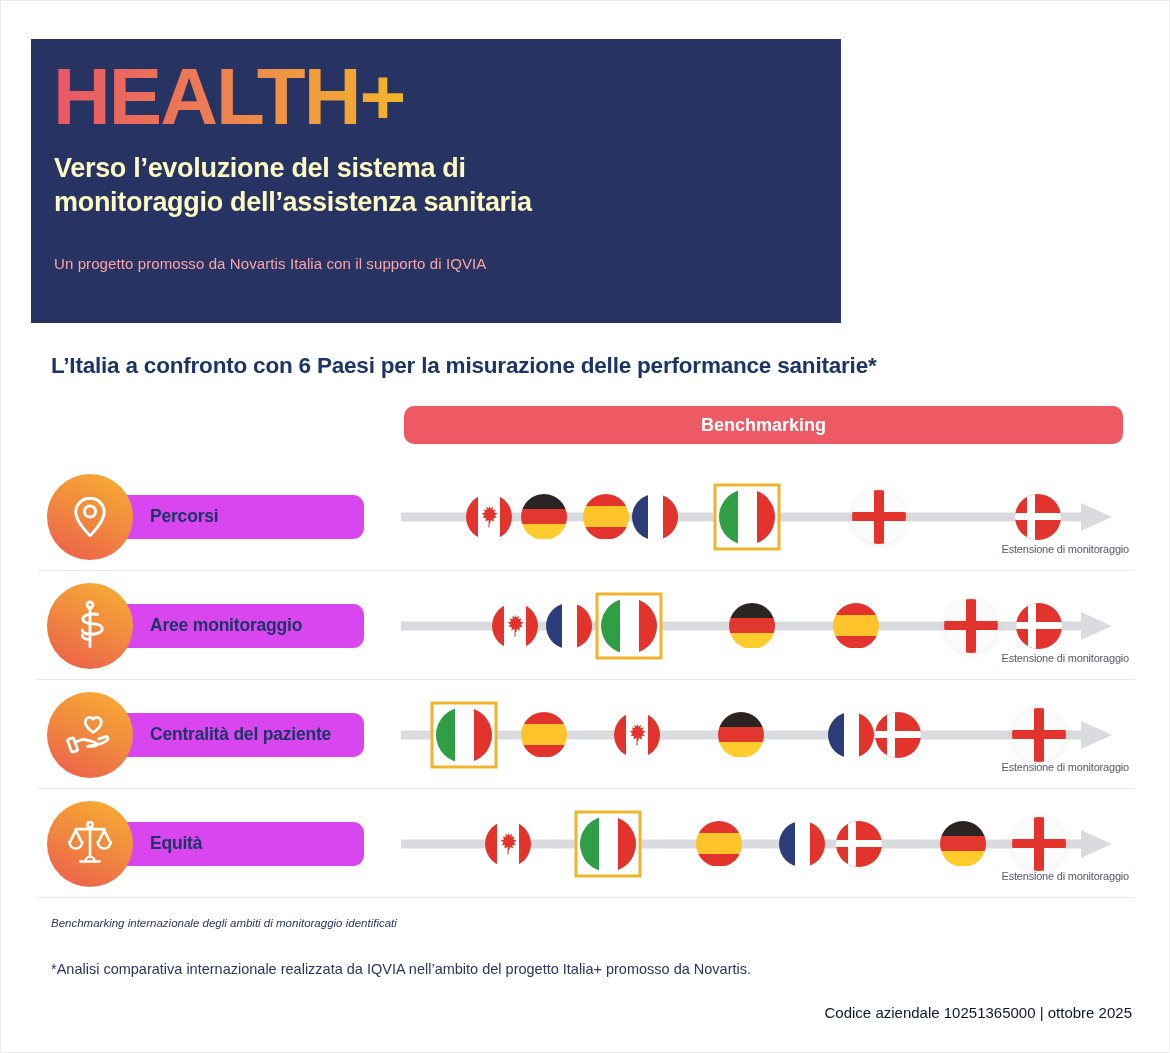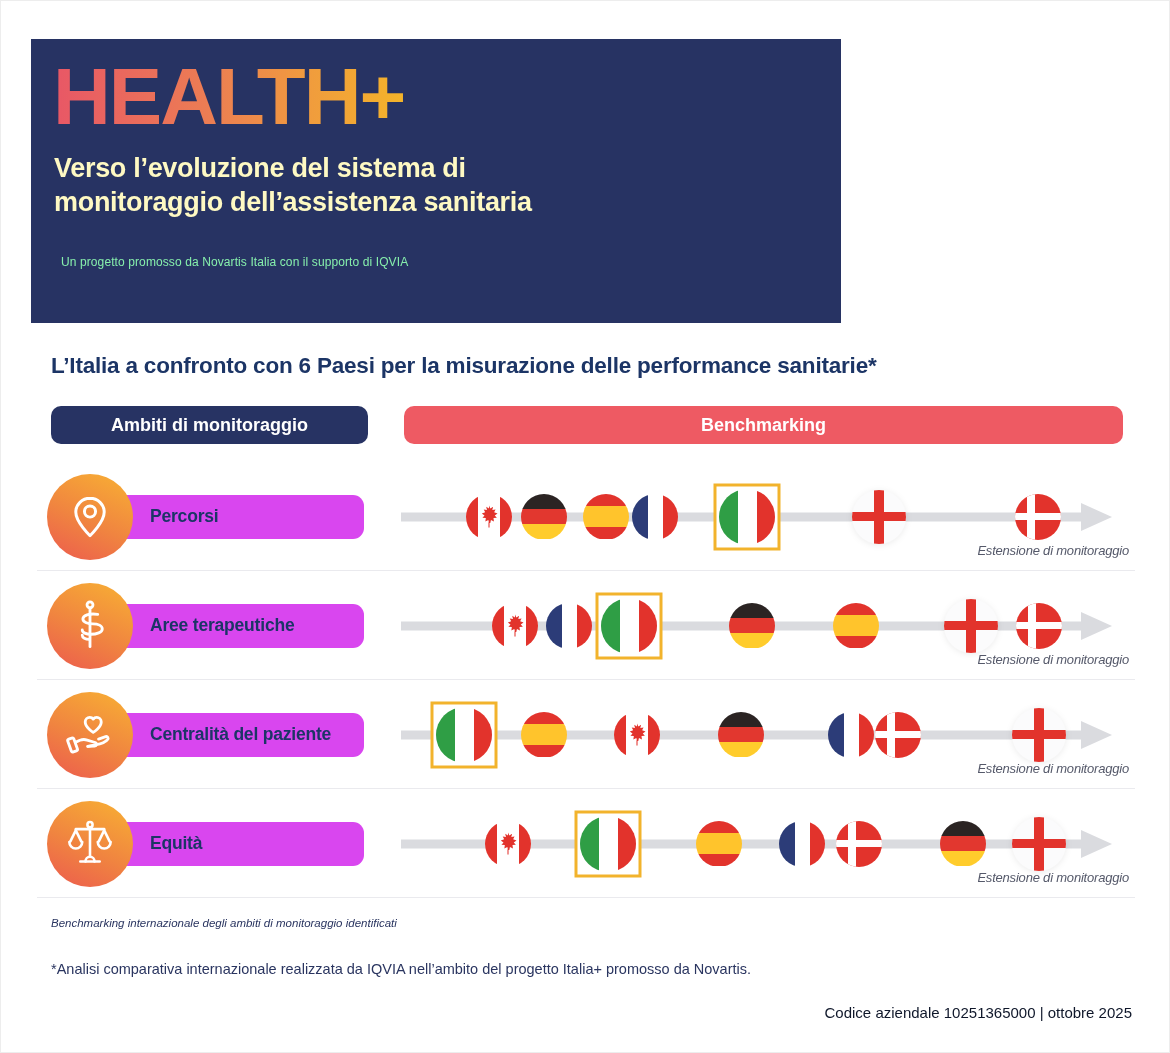--- a/index.html
+++ b/index.html
@@ -5,21 +5,21 @@
   html,body{margin:0;padding:0;background:#ffffff;}
   body{font-family:"Liberation Sans", sans-serif; -webkit-font-smoothing:antialiased;}
   .page{position:relative;width:1170px;height:1053px;background:#ffffff;border:1px solid #ededed;box-sizing:border-box;overflow:hidden;}
 
   
   .header{position:absolute;left:30px;top:38px;width:810px;height:284px;background:#273363;}
   .logo{position:absolute;left:22px;top:18px;font-size:80px;font-weight:bold;letter-spacing:-2px;line-height:1;
         background:linear-gradient(90deg,#E85766 0%,#EC7E53 45%,#F09B3E 72%,#F4B42A 100%);
         -webkit-background-clip:text;background-clip:text;-webkit-text-fill-color:transparent;color:transparent;}
   .header-title{position:absolute;left:23px;top:112px;color:#fef9c3;font-size:27px;font-weight:bold;line-height:1.26;letter-spacing:-0.3px;}
-  .header-tagline{position:absolute;left:30px;top:216px;color:#86efac;font-size:12px;font-weight:400;letter-spacing:0.1px;}
+  .header-tagline{position:absolute;left:23px;top:216px;color:#fca5a5;font-size:15px;font-weight:400;letter-spacing:0.1px;}
 
   
   .section-title{position:absolute;left:50px;top:352px;color:#1C3566;font-size:22.5px;font-weight:bold;letter-spacing:-0.2px;}
   .pill{position:absolute;top:405px;height:38px;border-radius:10px;display:flex;align-items:center;justify-content:center;
         color:#fff;font-size:18px;font-weight:bold;}
   .pill-left{left:50px;width:317px;background:#273363;}
   .pill-right{left:403px;width:719px;background:#EE5A63;}
 
   
   .rows{position:absolute;left:0;top:461px;width:1170px;}
@@ -28,21 +28,21 @@
   .row-icon{position:absolute;left:46px;top:50%;transform:translateY(-50%);width:86px;height:86px;border-radius:50%;
         background:linear-gradient(205deg,#F8B133 0%,#F08440 55%,#EC5B4E 100%);z-index:3;
         display:flex;align-items:center;justify-content:center;}
   .row-icon svg{width:62px;height:62px;}
   .row-pill{position:absolute;left:105px;top:50%;transform:translateY(-50%);width:258px;height:44px;background:#d946ef;
         border-radius:11px;display:flex;align-items:center;padding-left:44px;box-sizing:border-box;z-index:1;}
   .row-label{color:#1C3566;font-size:17.5px;font-weight:bold;letter-spacing:-0.2px;}
   .arrow-bar{position:absolute;left:400px;width:684px;top:50%;height:9px;transform:translateY(-50%);background:#DADBDF;z-index:0;}
   .arrow-head{position:absolute;left:1080px;top:50%;transform:translateY(-50%);width:0;height:0;
         border-left:31px solid #DADBDF;border-top:14px solid transparent;border-bottom:14px solid transparent;z-index:0;}
-  .axis-label{position:absolute;right:42px;top:calc(50% + 26px);font-size:13px;font-style:italic;color:#55596A;letter-spacing:-0.2px;}
+  .axis-label{position:absolute;right:42px;top:calc(50% + 26px);font-size:11px;color:#55596A;letter-spacing:-0.2px;}
   .flag{position:absolute;top:50%;transform:translateY(-50%);z-index:2;}
   .flag-inner{width:100%;height:100%;border-radius:50%;overflow:hidden;position:relative;}
   .flag-big{z-index:2;}
   .stripe{position:absolute;}
   .leaf-svg{position:absolute;left:50%;top:50%;transform:translate(-50%,-52%);}
 
   
   .footnote-benchmark{position:absolute;left:50px;top:916px;font-size:11.5px;font-style:italic;color:#2A3560;}
   .footnote-analysis{position:absolute;left:50px;top:960px;font-size:14.5px;color:#2A3560;}
   .footnote-code{position:absolute;right:37px;top:1003px;font-size:15px;color:#0f172a;}
@@ -56,21 +56,20 @@
     <div class="logo">HEALTH+</div>
     <div class="header-title">
       <span>Verso l’evoluzione del sistema di</span><br>
       <span>monitoraggio dell’assistenza sanitaria</span>
     </div>
     <div class="header-tagline">Un progetto promosso da Novartis Italia con il supporto di IQVIA</div>
   </div>
 
   <div class="section-title">L’Italia a confronto con 6 Paesi per la misurazione delle performance sanitarie*</div>
 
-  <div class="pill pill-left">Ambiti di monitoraggio</div>
   <div class="pill pill-right">Benchmarking</div>
 
   <div class="rows" id="rows-container">
       <div class="row">
         <div class="arrow-bar"></div>
         <div class="arrow-head"></div>
         <div class="row-pill">
           <span class="row-label">Percorsi</span>
         </div>
         <div class="row-icon">
@@ -131,21 +130,21 @@
             <div class="stripe" style="left: 27%; top: 0px; width: 16%; height: 100%; background: rgb(255, 255, 255);"></div>
             <div class="stripe" style="left: 0px; top: 42%; width: 100%; height: 16%; background: rgb(255, 255, 255);"></div>
           </div>
         </div>
         <div class="axis-label">Estensione di monitoraggio</div>
       </div>
       <div class="row">
         <div class="arrow-bar"></div>
         <div class="arrow-head"></div>
         <div class="row-pill">
-          <span class="row-label">Aree terapeutiche</span>
+          <span class="row-label">Aree monitoraggio</span>
         </div>
         <div class="row-icon">
           <svg viewBox="0 0 48 48" fill="none" stroke="#fff" stroke-width="2.2" stroke-linecap="round" stroke-linejoin="round">
             <circle cx="24" cy="7.6" r="2.3"></circle>
             <line x1="24" y1="10.5" x2="24" y2="40"></line>
             <path d="M30 15c-6.8-1-11.5.9-11.5 3.6 0 2.7 4.3 3.8 7.8 3.8 3.9 0 7.2 1.3 7.2 3.9s-4.4 4.1-8.8 4.1c-3.7 0-6.7-1.3-6.7-3.3"></path>
             <path d="M18 31.1c0 1.9 2.5 3.2 5.4 3.2"></path>
           </svg>
         </div>
         <div class="flag" title="Canada" style="width: 46px; height: 46px; left: 491px;">

